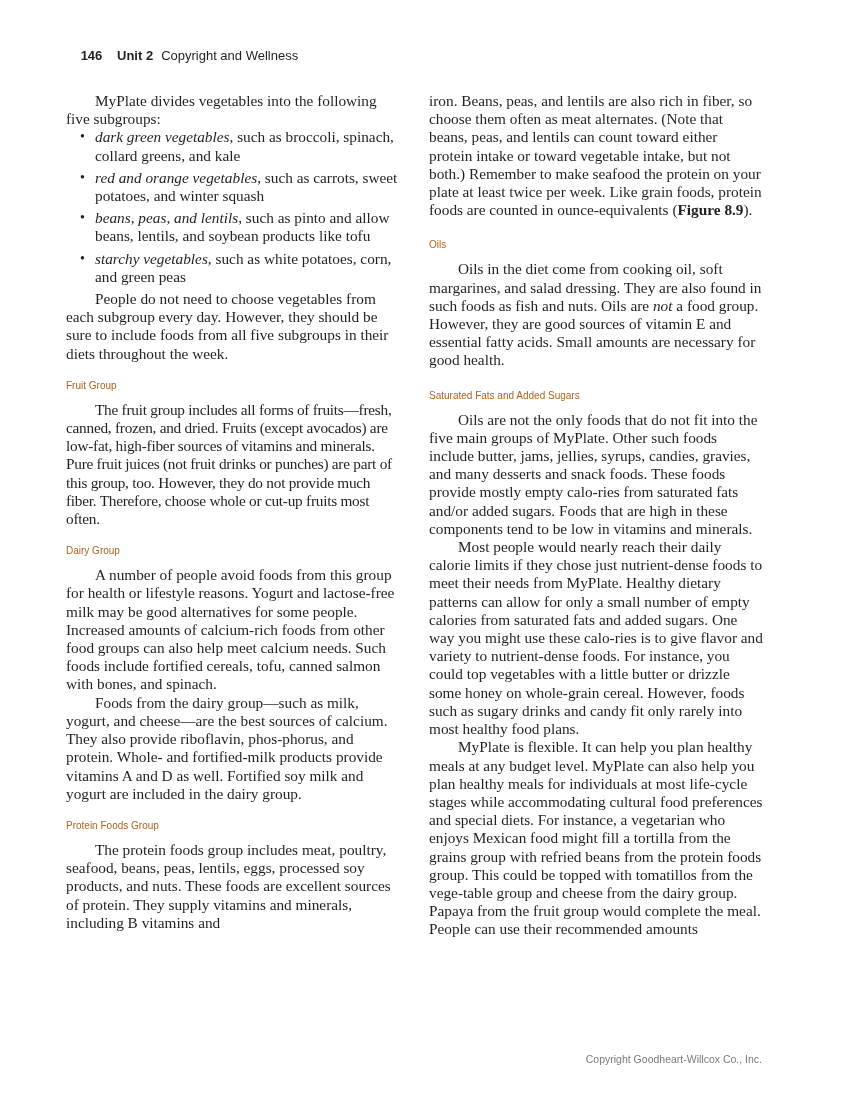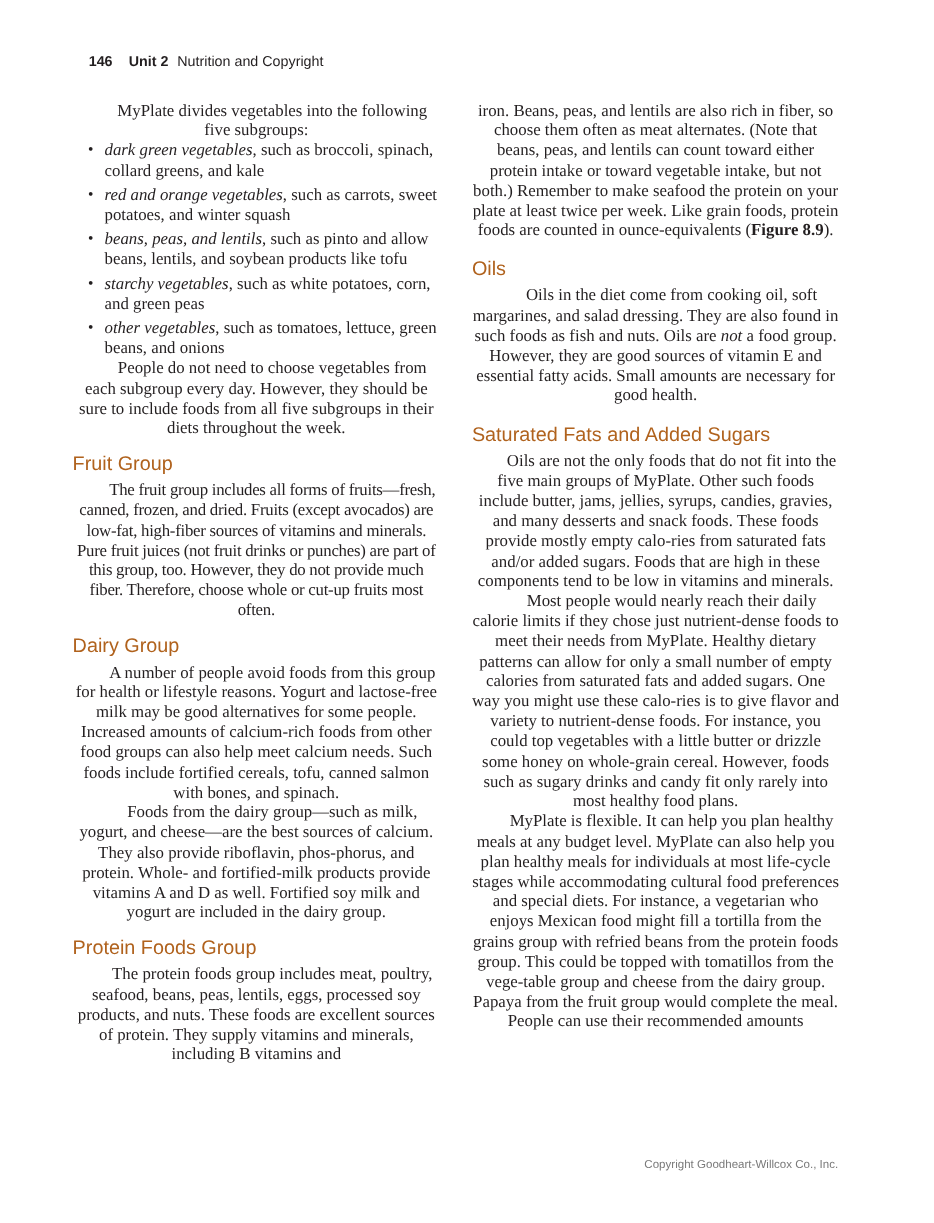--- a/index.html
+++ b/index.html
@@ -3,45 +3,44 @@
 <meta charset="utf-8">
 <style>
   html, body { margin: 0; padding: 0; background: #ffffff; }
   body { width: 849px; height: 1112px; position: relative; overflow: hidden; color: #231f20; }
   .running-head { position: absolute; left: 66px; top: 48px; font-family: "Liberation Sans", sans-serif; font-size: 13px; color: #231f20; white-space: nowrap; }
   .running-head .pnum { font-weight: bold; display: inline-block; width: 51px; text-align: center; }
   .running-head .unit { font-weight: bold; margin-right: 8px; }
   .col { position: absolute; top: 92px; width: 334px; font-family: "Liberation Serif", serif; font-size: 15.3px; line-height: 18.2px; color: #231f20; }
   .col-left { left: 66px; }
   .col-right { left: 429px; }
-  p { margin: 0; text-indent: 29px; text-align: center; }
+  p { margin: 0; text-indent: 29px; text-align: left; }
   p.cont { text-indent: 0; }
-  h2 { margin: 13px 0 6px 0; font-family: "Liberation Sans", sans-serif; font-weight: normal; font-size: 18px; line-height: 19px; color: #b0621d; }
+  h2 { margin: 13px 0 6px 0; font-family: "Liberation Sans", sans-serif; font-weight: normal; font-size: 10px; line-height: 19px; color: #b0621d; }
   ul { list-style: none; margin: 0 0 0 0; padding: 0; }
   li { position: relative; padding-left: 29px; margin: 0 0 4px 0; }
   li::before { content: "\2022"; position: absolute; left: 14px; top: 0; font-size: 14px; }
   em { font-style: italic; }
   b { font-weight: bold; }
   .footer { position: absolute; right: 87px; top: 1053px; font-family: "Liberation Sans", sans-serif; font-size: 10.5px; color: #7a7a7a; padding-left: 48px; }
 </style>
 </head>
 <body>
 
 <div class="running-head">
-  <span class="pnum">146</span><span class="unit">Unit 2</span><span>Nutrition and Copyright</span>
+  <span class="pnum">146</span><span class="unit">Unit 2</span><span>Copyright and Wellness</span>
 </div>
 
 <div class="col col-left">
   <p>MyPlate divides vegetables into the following five subgroups:</p>
   <ul>
     <li><em>dark green vegetables</em><span>, such as broccoli, spinach, collard greens, and kale</span></li>
     <li><em>red and orange vegetables</em><span>, such as carrots, sweet potatoes, and winter squash</span></li>
     <li><em>beans, peas, and lentils</em><span>, such as pinto and allow beans, lentils, and soybean products like tofu</span></li>
     <li><em>starchy vegetables</em><span>, such as white potatoes, corn, and green peas</span></li>
-    <li style="margin-bottom:0"><em>other vegetables</em><span>, such as tomatoes, lettuce, green beans, and onions</span></li>
   </ul>
   <p>People do not need to choose vegetables from each subgroup every day. However, they should be sure to include foods from all five subgroups in their diets throughout the week.</p>
 
   <h2>Fruit Group</h2>
   <p style="letter-spacing:-0.25px">The fruit group includes all forms of fruits—fresh, canned, frozen, and dried. Fruits (except avocados) are low-fat, high-fiber sources of vitamins and minerals. Pure fruit juices (not fruit drinks or punches) are part of this group, too. However, they do not provide much fiber. Therefore, choose whole or cut-up fruits most often.</p>
 
   <h2>Dairy Group</h2>
   <p>A number of people avoid foods from this group for health or lifestyle reasons. Yogurt and lactose-free milk may be good alternatives for some people. Increased amounts of calcium-rich foods from other food groups can also help meet calcium needs. Such foods include fortified cereals, tofu, canned salmon with bones, and spinach.</p>
   <p>Foods from the dairy group—such as milk, yogurt, and cheese—are the best sources of calcium. They also provide riboflavin, phos-phorus, and protein. Whole- and fortified-milk products provide vitamins A and D as well. Fortified soy milk and yogurt are included in the dairy group.</p>
 

